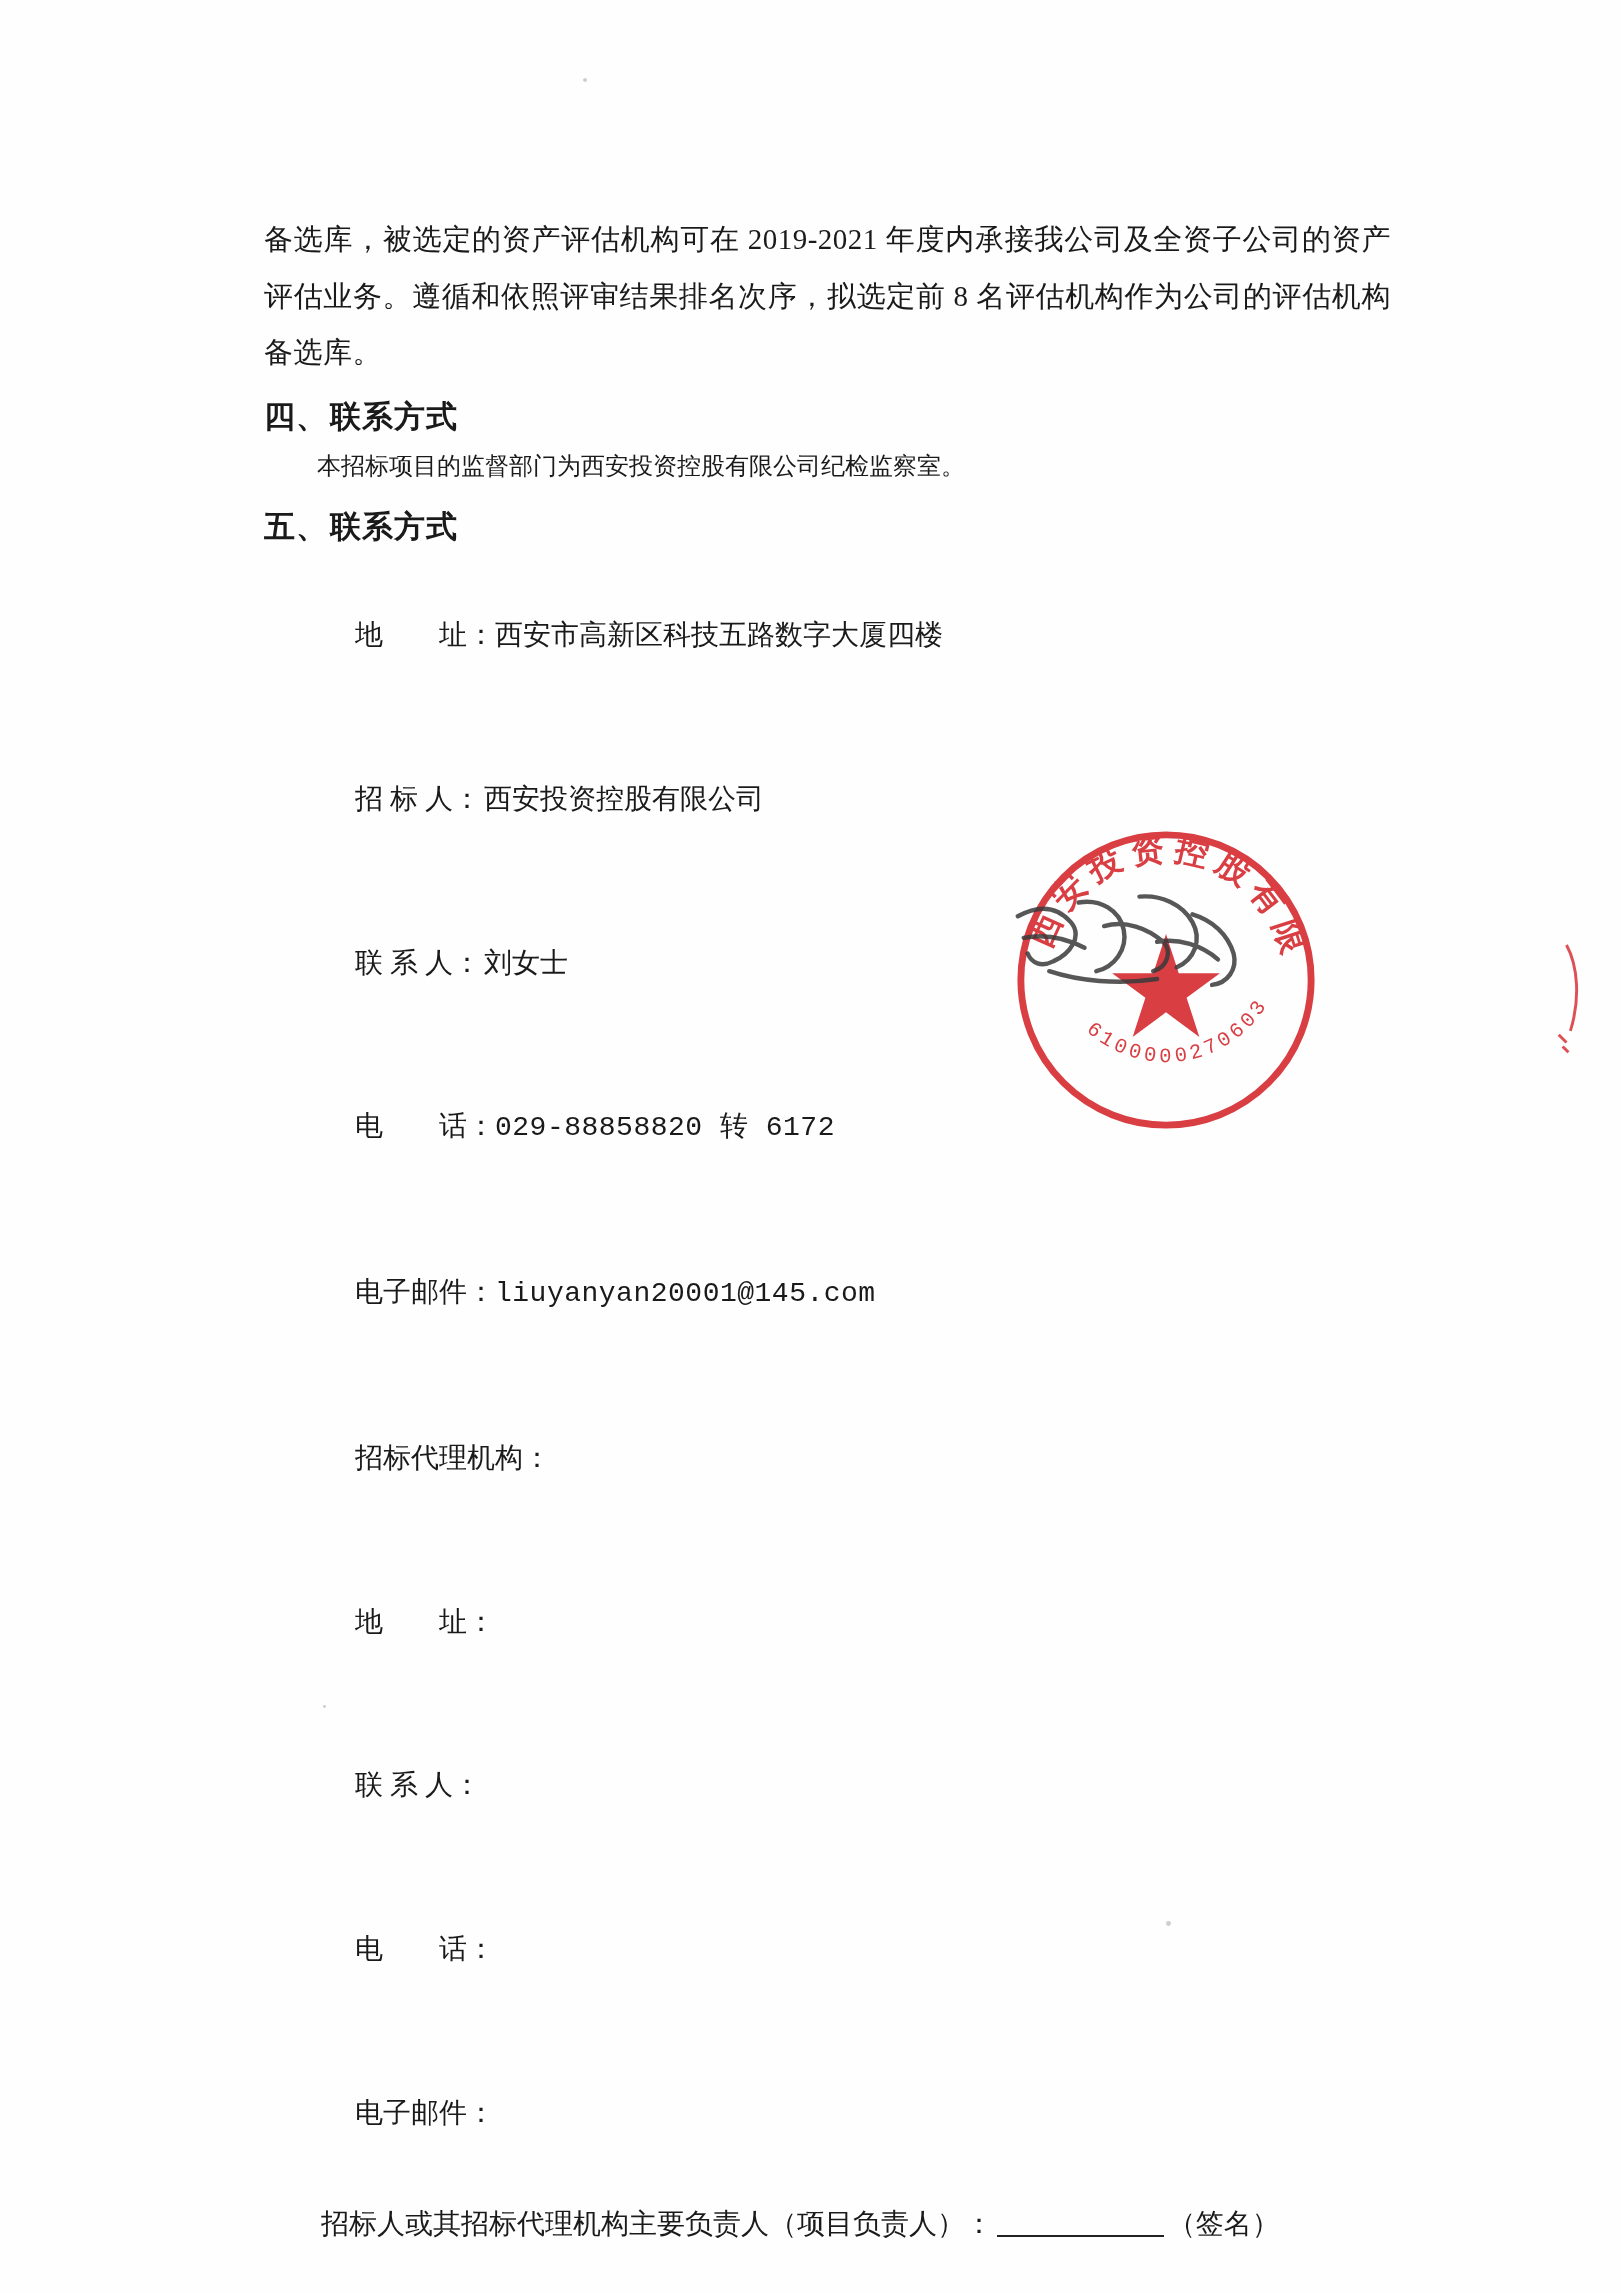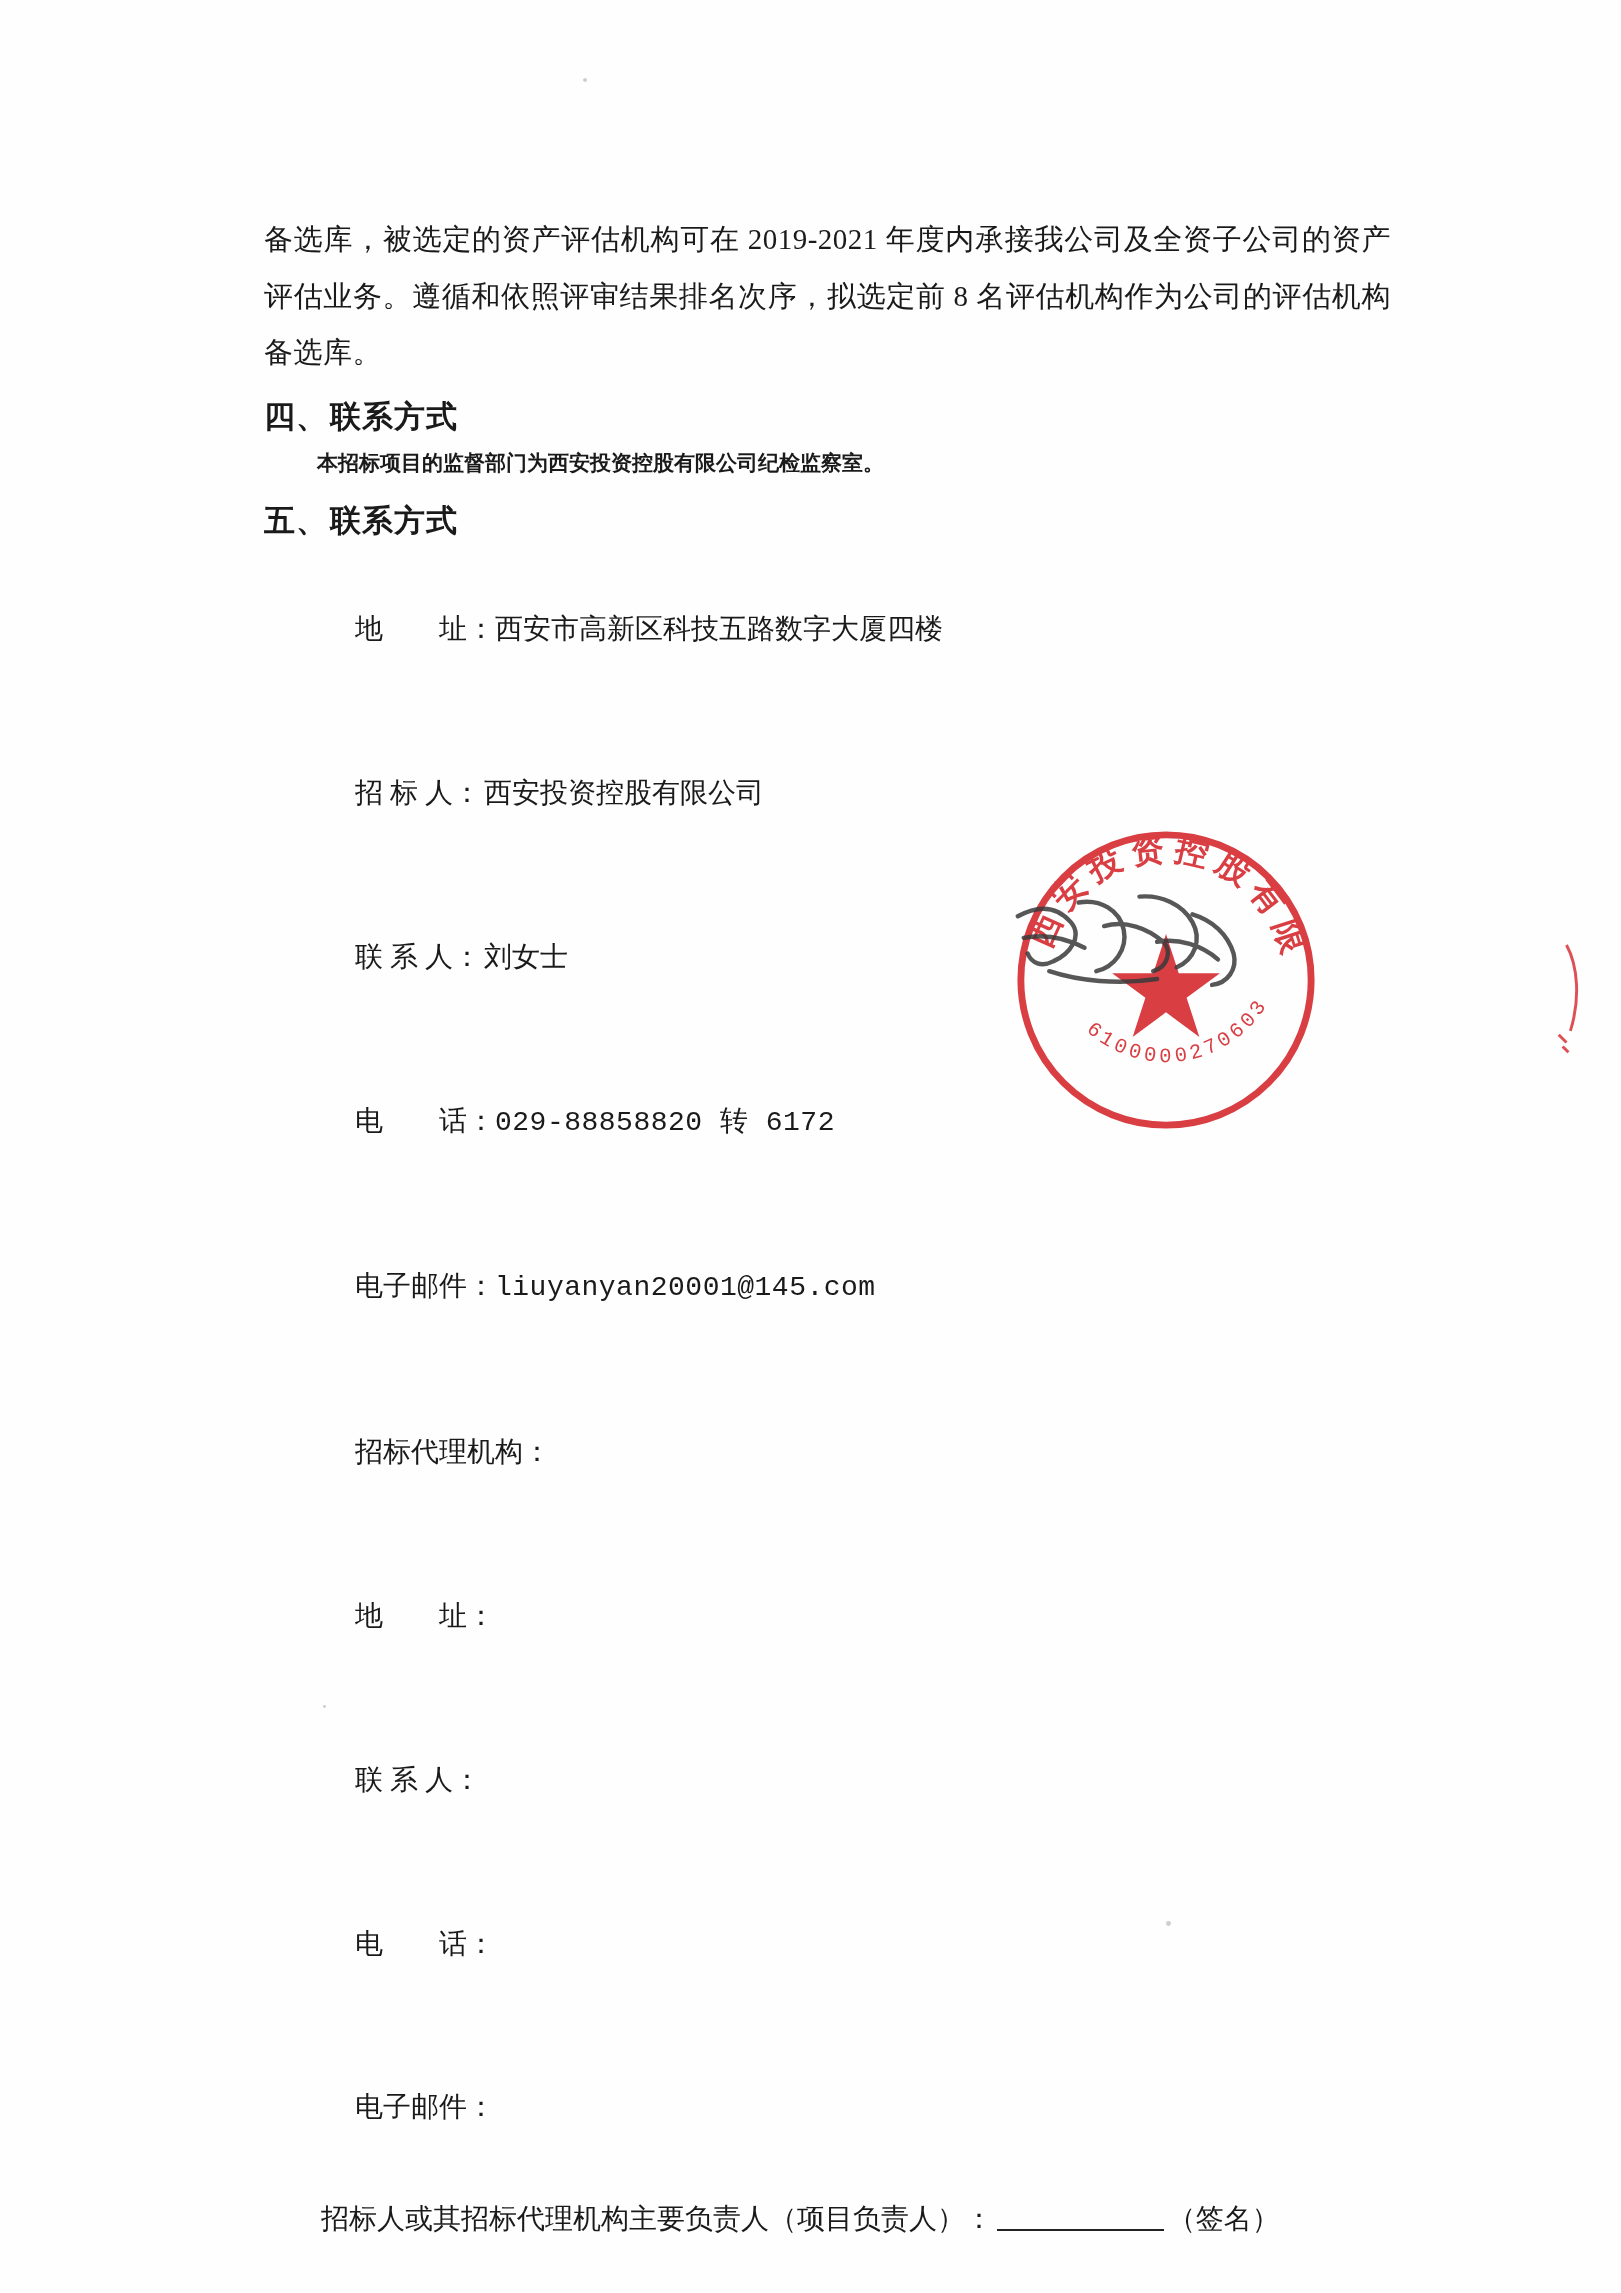--- a/index.html
+++ b/index.html
@@ -41,25 +41,24 @@
   .section-head {
     font-size: 31px;
     font-weight: bold;
     margin: 15.7px 0 5.9px 0;
     letter-spacing: 1px;
     font-family: "Liberation Sans", "DejaVu Sans", sans-serif;
   }
   .section-head .num { margin-right: 2px; }
 
   .body-line {
-    font-size: 21px;
+    font-size: 24px;
     line-height: 1.9;
     margin: 0 0 3.9px 0;
     padding-left: 53px;
-    font-weight: bold;
   }
 
   .field-row {
     font-size: 28px;
     line-height: 1.95;
     padding-left: 49px;
     margin: 0;
     white-space: pre;
   }
   .field-label {

